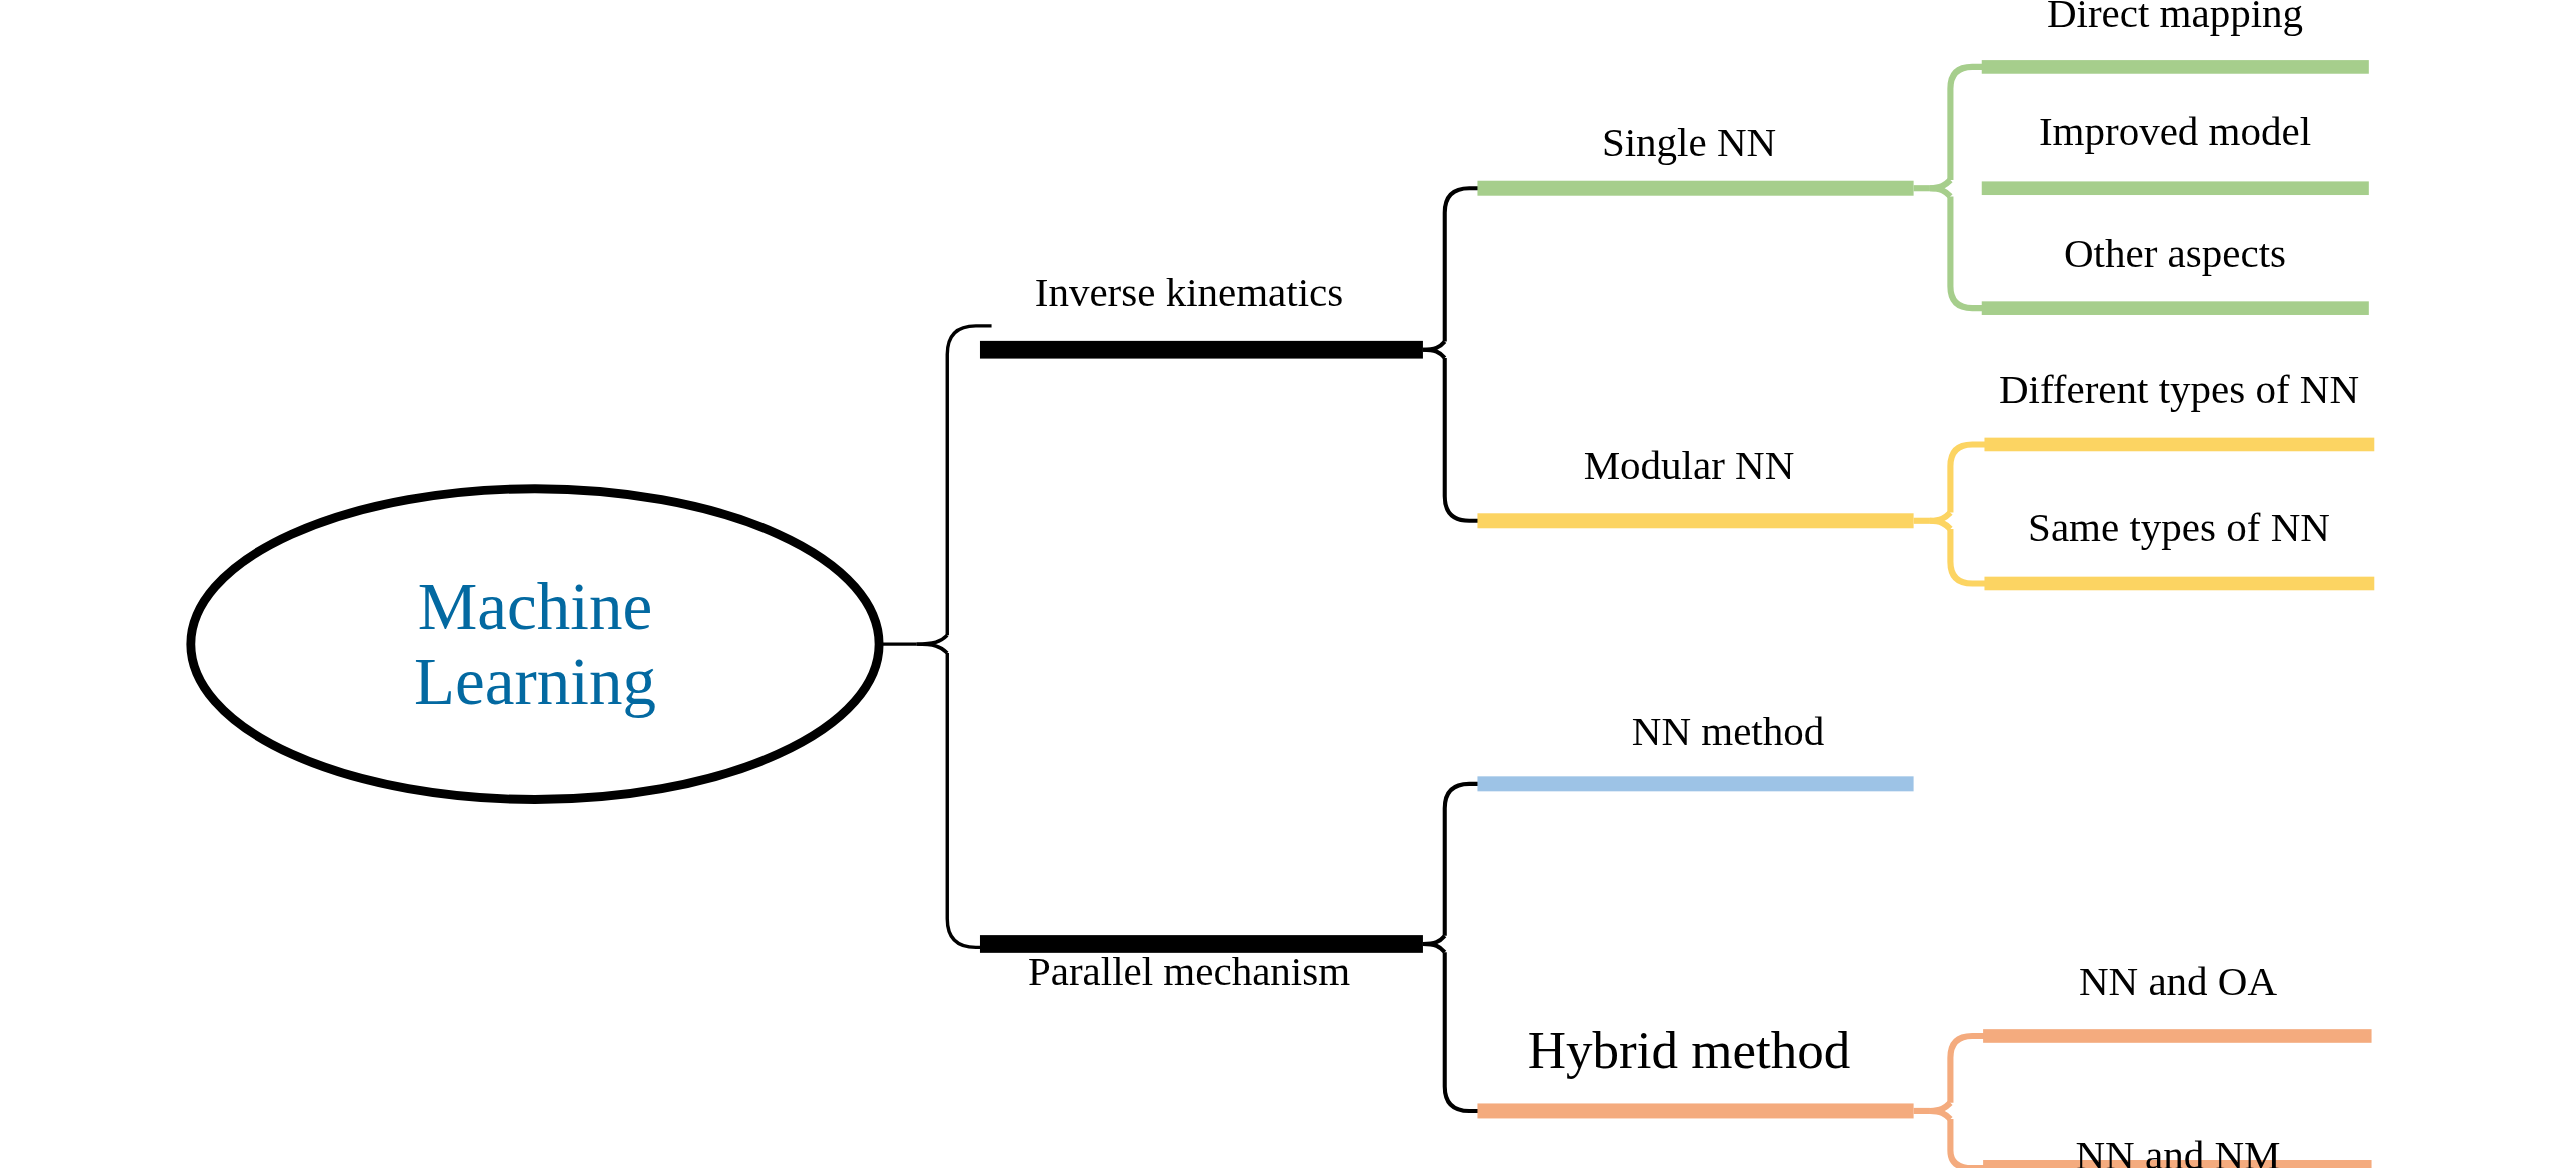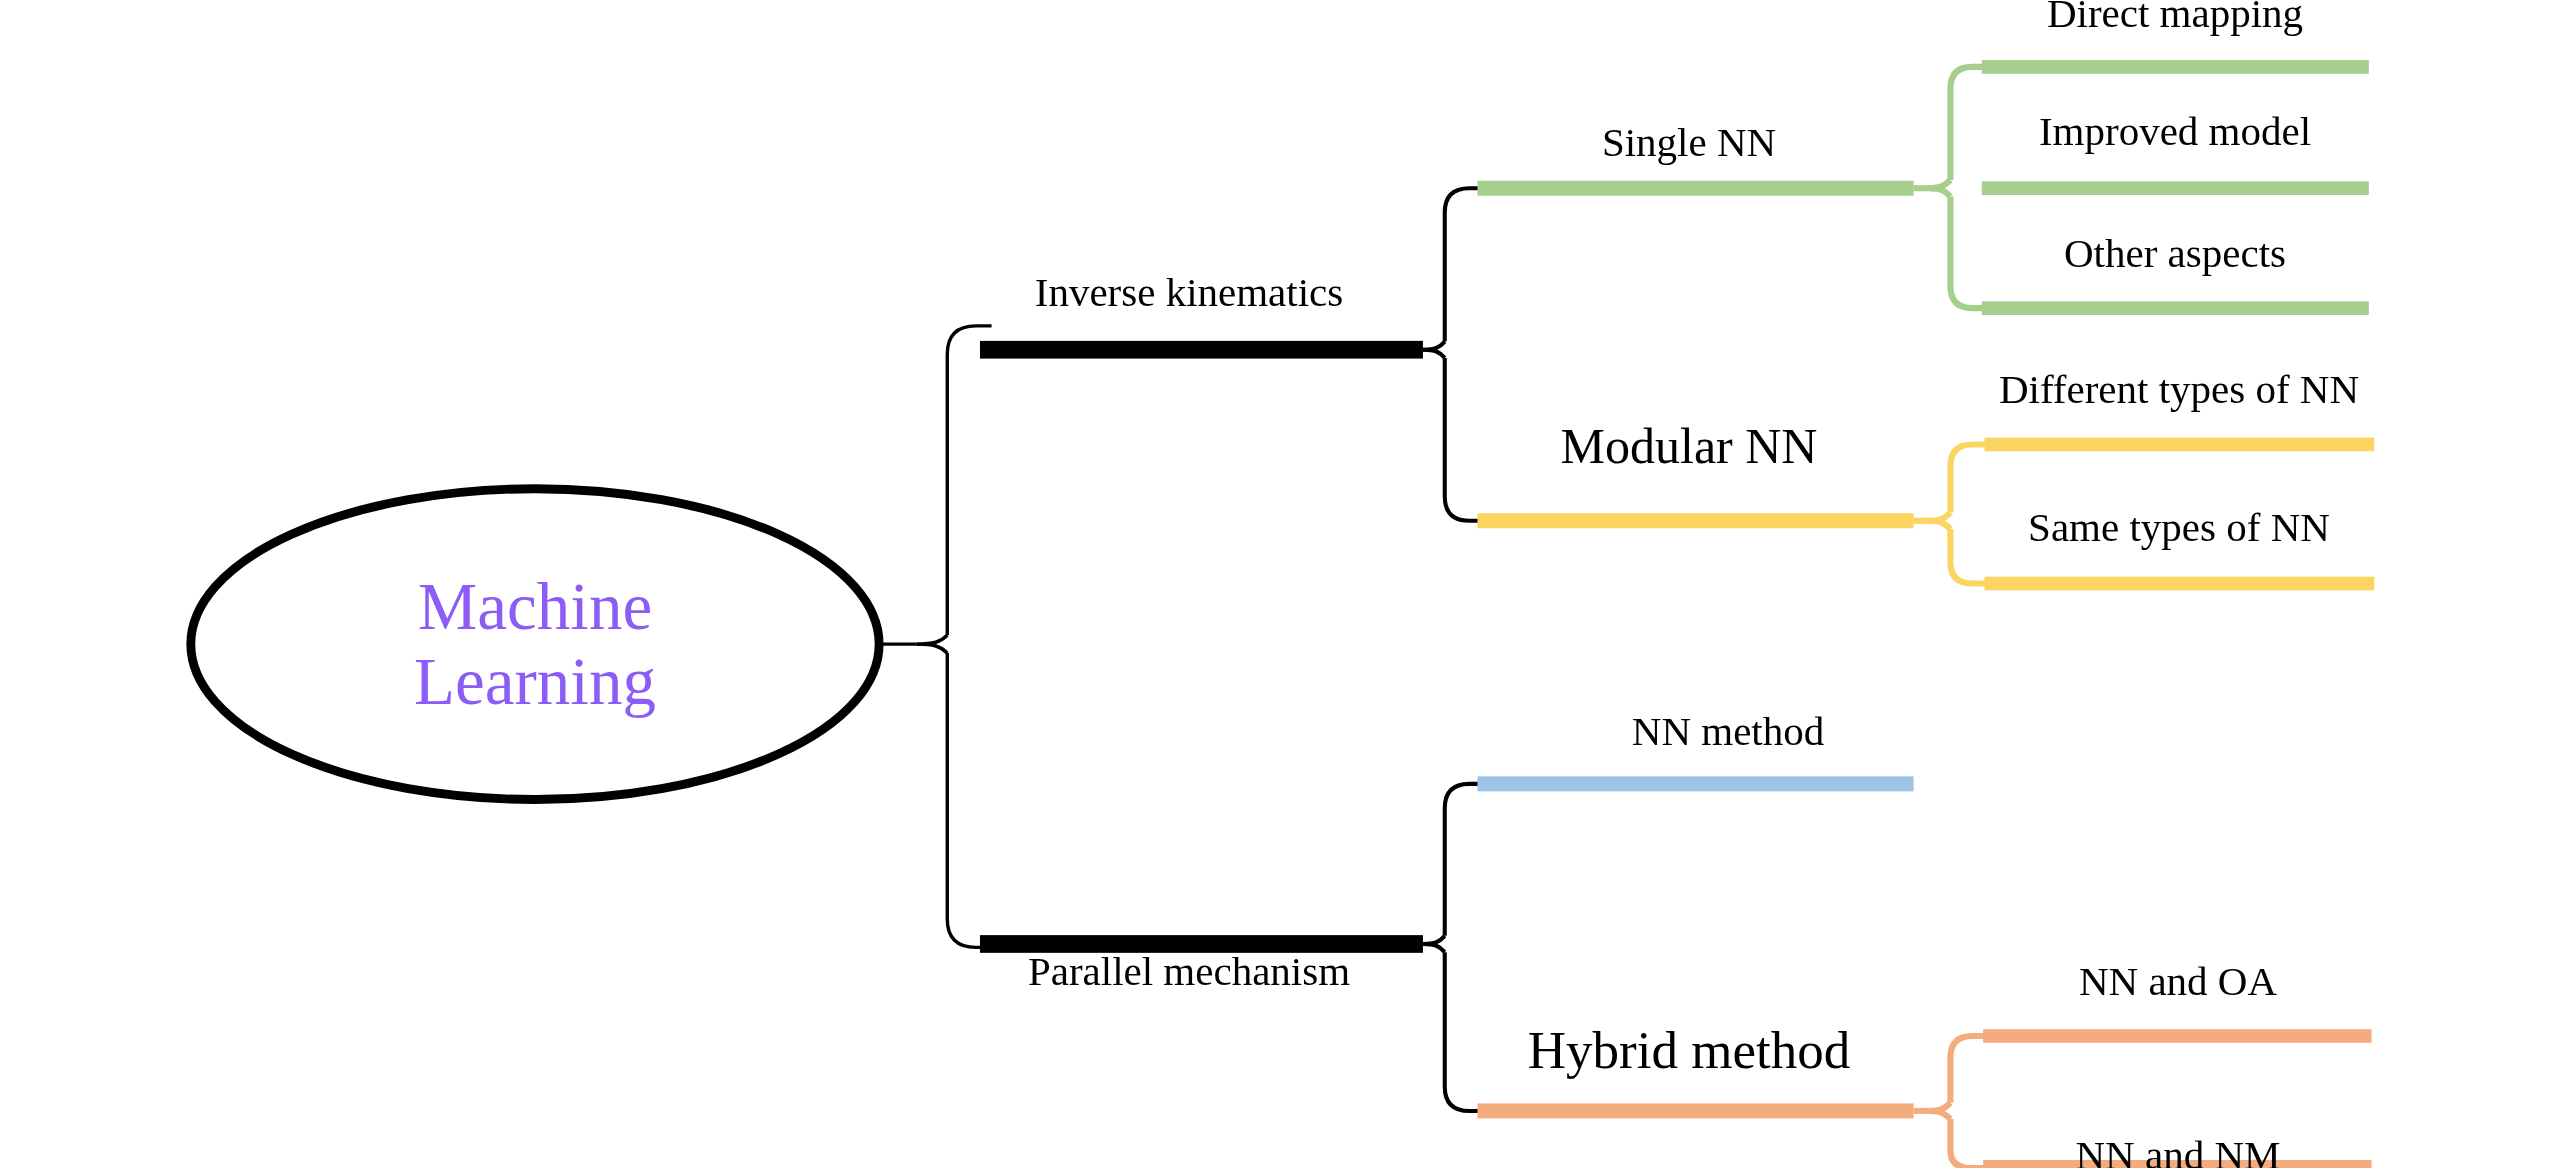--- a/index.html
+++ b/index.html
@@ -27,21 +27,21 @@
     color: #000000;
     font-family: "Liberation Serif", "DejaVu Serif", serif;
     white-space: nowrap;
     text-align: center;
     line-height: 1.05;
     transform: translateX(-50%);
     user-select: none;
   }
   .root-label {
     position: absolute;
-    color: #8b5cf6;
+    color: #0369a1;
     font-family: "Liberation Serif", "DejaVu Serif", serif;
     text-align: center;
     line-height: 1.12;
     transform: translate(-50%, -50%);
     white-space: nowrap;
     user-select: none;
   }
 </style>
 </head>
 <body>
@@ -113,21 +113,21 @@
   <div class="root-label" style="left:535px; top:644px; font-size:67px;">
     <div>Machine</div>
     <div>Learning</div>
   </div>
 
   <div class="node-label" style="left:1189px; top:271px; font-size:41px;">Inverse kinematics</div>
 
   <div class="node-label" style="left:1189px; top:950px; font-size:41px;">Parallel mechanism</div>
 
   <div class="node-label" style="left:1689px; top:121px; font-size:41px;">Single NN</div>
-  <div class="node-label" style="left:1689px; top:420px; font-size:50px;">Modular NN</div>
+  <div class="node-label" style="left:1689px; top:444px; font-size:41px;">Modular NN</div>
   <div class="node-label" style="left:1728px; top:710px; font-size:41px;">NN method</div>
   <div class="node-label" style="left:1689px; top:1023px; font-size:53px;">Hybrid method</div>
 
   <div class="node-label" style="left:2175px; top:-8.2px; font-size:41px;">Direct mapping</div>
   <div class="node-label" style="left:2175px; top:110px; font-size:41px;">Improved model</div>
   <div class="node-label" style="left:2175px; top:232px; font-size:41px;">Other aspects</div>
 
   <div class="node-label" style="left:2179px; top:368px; font-size:41px;">Different types of NN</div>
   <div class="node-label" style="left:2179px; top:506px; font-size:41px;">Same types of NN</div>
 

